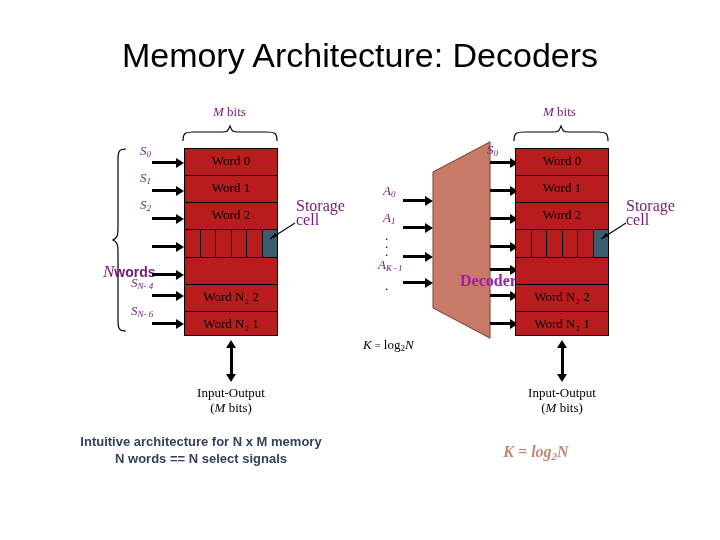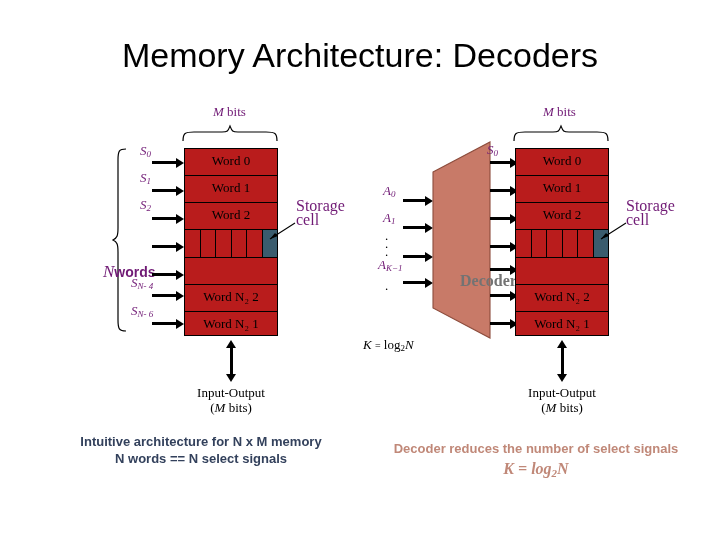--- a/index.html
+++ b/index.html
@@ -92,21 +92,21 @@
   
   .brace{position:absolute;}
 
   
   .decoder{position:absolute;}
   .decoder-label{
     position:absolute;
     font-family:"Liberation Serif", serif;
     font-size:16px;
     font-weight:700;
-    color:#737373;
+    color:#a21caf;
     white-space:nowrap;
   }
 
   
   .pointer{position:absolute;}
 
   
   .cap{
     position:absolute;
     text-align:center;
@@ -400,19 +400,18 @@
   </div>
 
   <div class="io" style="left:492px;top:385px;width:140px;">
     <div>Input-Output</div>
     <div>
       <span>(</span><span class="m">M</span><span> bits)</span>
     </div>
   </div>
 
   <div class="cap right" style="left:366px;top:440px;width:340px;">
-    <div>Decoder reduces the number of select signals</div>
     <div class="frm" style="margin-top:3px;">
       <span>K</span><span> = </span><span>log</span><span class="s2">2</span><span>N</span>
     </div>
   </div>
 
 </div>
 
 </body></html>

